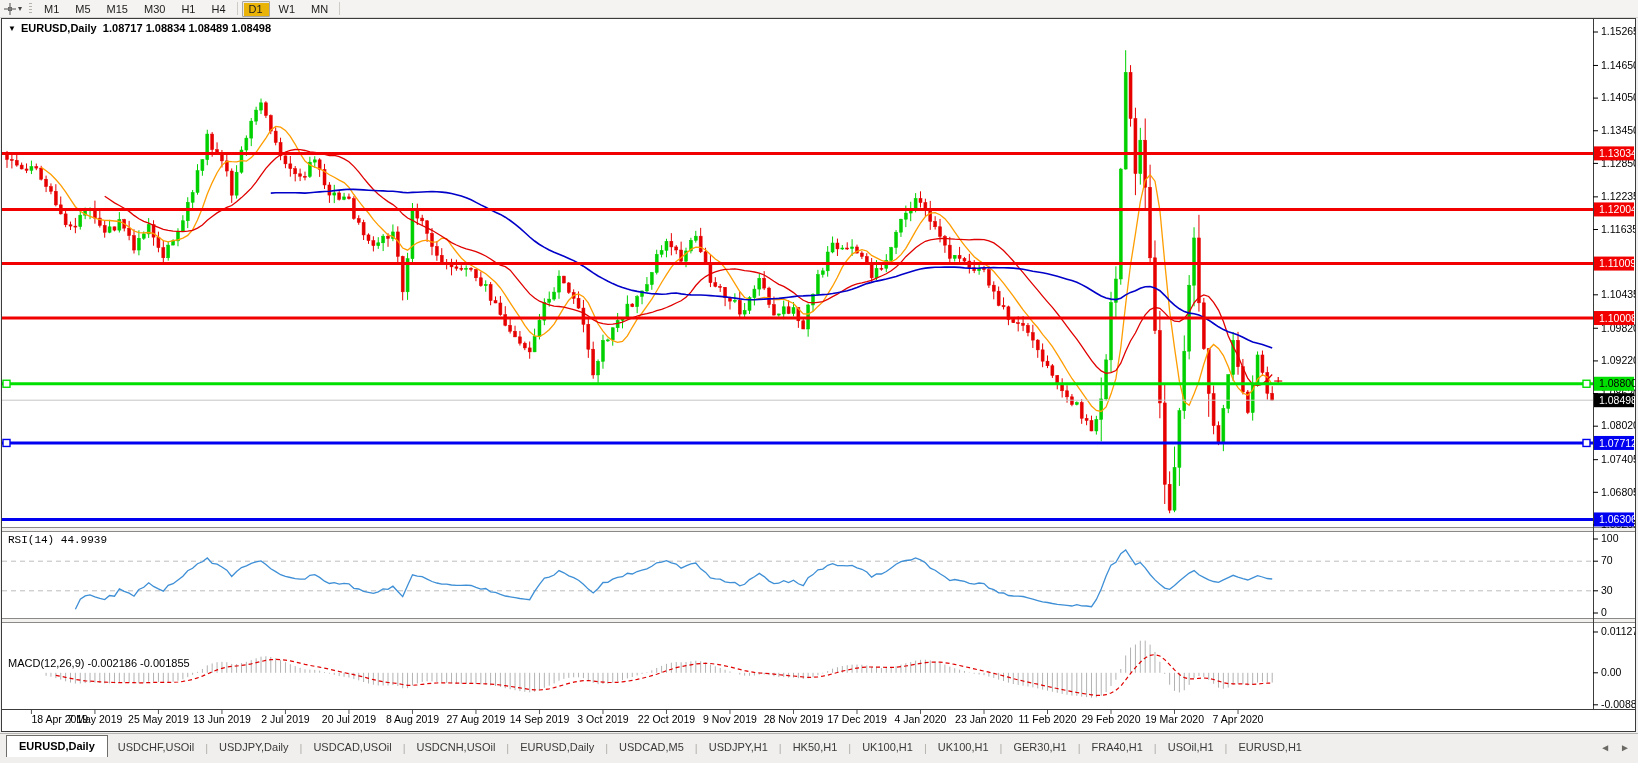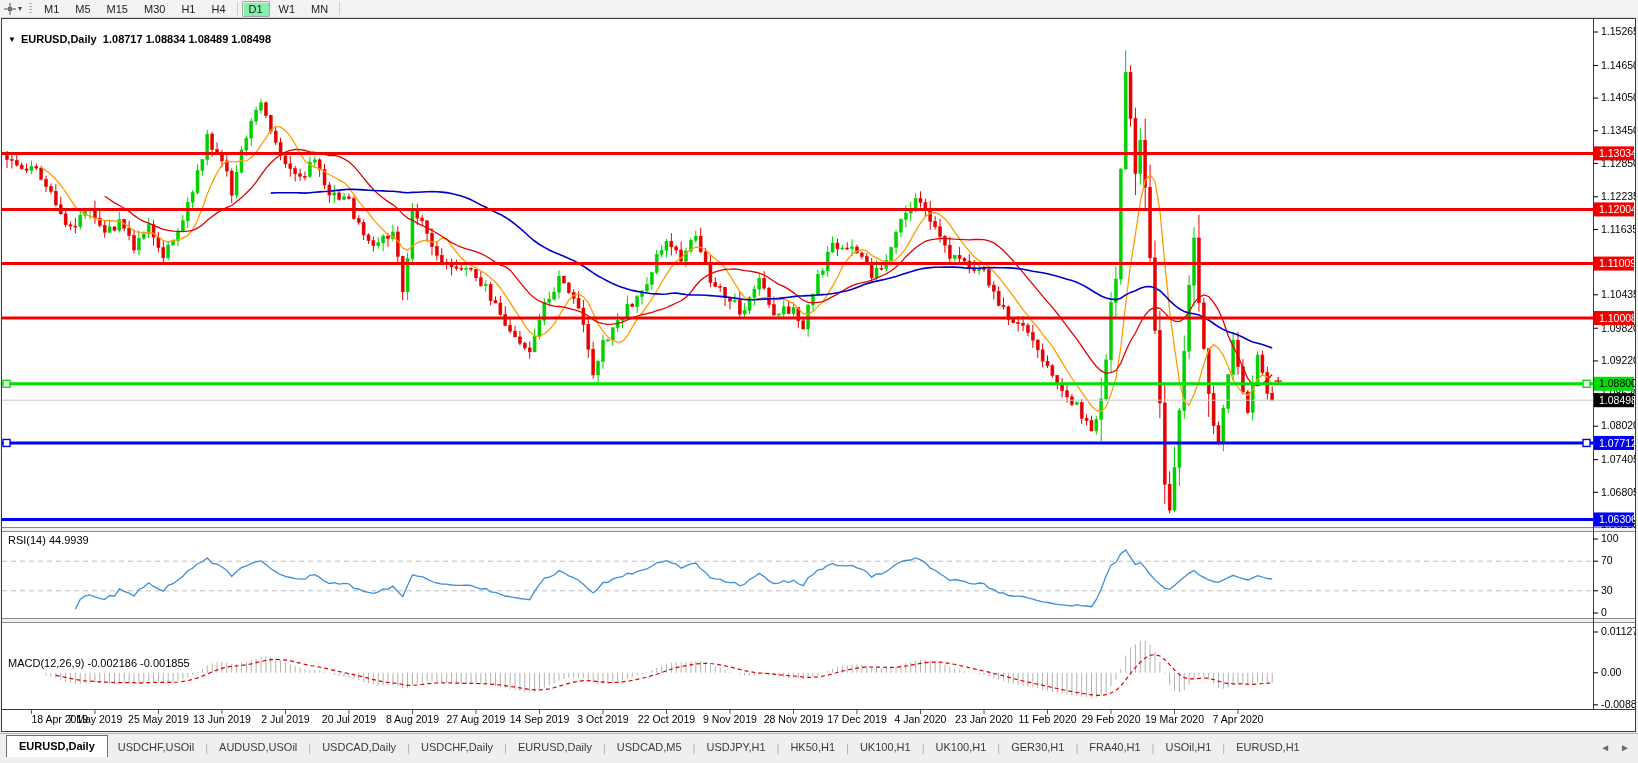--- a/index.html
+++ b/index.html
@@ -17,35 +17,35 @@
   .tb-icon{width:14px;height:13px;margin-left:3px;display:flex;align-items:center;justify-content:center;}
   .tb-caret{font-size:8px;color:#444;margin:0 3px 0 1px;cursor:default;}
   .tb-grip{width:3px;height:12px;margin:0 4px;
     background:repeating-linear-gradient(to bottom,#b5b2ad 0 1px,transparent 1px 3px);}
   .tb-sep{width:1px;height:13px;background:#cfccc7;margin:0 3px;}
   .tf-btn{
     padding:1px 6px;margin:4px 1px;border:1px solid transparent;border-radius:1px;
     line-height:12px;cursor:default;color:#1c1c1c;
   }
   .tf-btn.active{
-    background:#86efac;border:1px solid #a8a6a2;
+    background:#eab308;border:1px solid #a8a6a2;
     box-shadow:inset 1px 1px 0 #e9e7e3;
   }
   
   #chart-window{
     position:absolute;left:1px;top:18px;width:1635px;height:714px;
     background:#ffffff;border:1px solid #3c3c3c;box-sizing:border-box;
   }
   #chart-svg{position:absolute;left:0;top:0;}
   .overlay-label{
     position:absolute;font-size:11px;color:#000;white-space:pre;z-index:5;
   }
-  #chart-title{left:6px;top:14px;font-weight:700;}
+  #chart-title{left:6px;top:3px;font-weight:700;}
   #chart-title .tri{font-size:8px;margin-right:5px;position:relative;top:-1px;}
-  #rsi-label{left:6px;top:515px;}
+  #rsi-label{left:6px;top:515px;font-family:Liberation Mono, monospace;}
   #macd-label{left:6px;top:638px;}
   
   #tabbar{
     position:absolute;left:0;top:733px;width:1638px;height:24px;
     background:#f0efed;border-top:1px solid #b7b5b1;
     display:flex;align-items:flex-end;font-size:11px;color:#3a3a3a;
   }
   .tab{
     padding:3px 10px 4px 10px;cursor:default;white-space:nowrap;line-height:13px;
   }
@@ -1019,25 +1019,25 @@
   <div id="chart-title" class="overlay-label"><span class="tri">▼</span><span>EURUSD,Daily</span>&nbsp;&nbsp;<span>1.08717 1.08834 1.08489 1.08498</span></div>
   <div id="rsi-label" class="overlay-label">RSI(14) 44.9939</div>
   <div id="macd-label" class="overlay-label">MACD(12,26,9) -0.002186 -0.001855</div>
 </div>
 
 <div id="tabbar">
   <div id="tabs-container" style="display:flex;align-items:flex-end;">
       <div class="tab active">EURUSD,Daily</div>
       <div class="tab">USDCHF,USOil</div>
       <span class="tab-sep">|</span>
-      <div class="tab">AUDUSD,USOil</div>
-      <span class="tab-sep">|</span>
-      <div class="tab">USDCAD,Daily</div>
-      <span class="tab-sep">|</span>
-      <div class="tab">USDCHF,Daily</div>
+      <div class="tab">USDJPY,Daily</div>
+      <span class="tab-sep">|</span>
+      <div class="tab">USDCAD,USOil</div>
+      <span class="tab-sep">|</span>
+      <div class="tab">USDCNH,USOil</div>
       <span class="tab-sep">|</span>
       <div class="tab">EURUSD,Daily</div>
       <span class="tab-sep">|</span>
       <div class="tab">USDCAD,M5</div>
       <span class="tab-sep">|</span>
       <div class="tab">USDJPY,H1</div>
       <span class="tab-sep">|</span>
       <div class="tab">HK50,H1</div>
       <span class="tab-sep">|</span>
       <div class="tab">UK100,H1</div>

